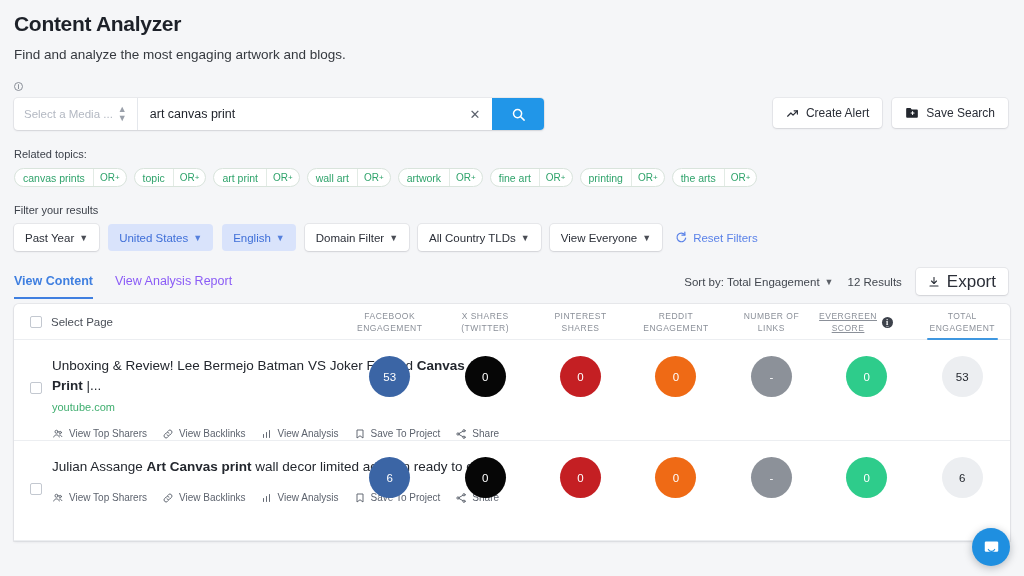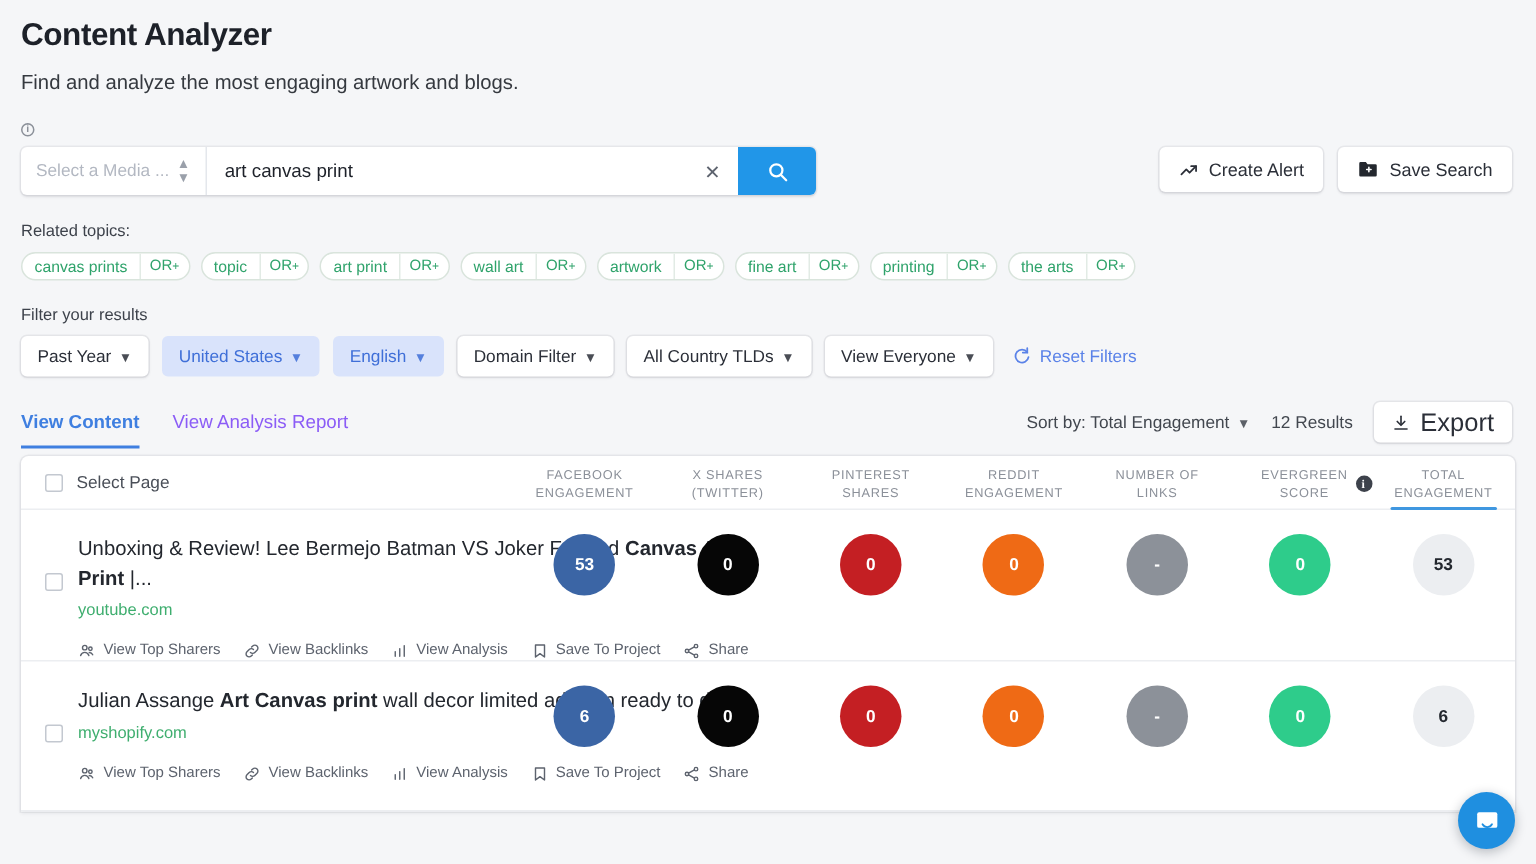--- a/index.html
+++ b/index.html
@@ -124,42 +124,42 @@
   }
   .select-page { font-size: 11.5px; color: #4a4f58; }
   .col-metric {
     flex: 1; text-align: center; font-size: 8.5px; letter-spacing: .5px;
     color: #8b9099; line-height: 1.35; padding-bottom: 5px; position: relative;
   }
   .col-metric.sorted { padding-bottom: 5px; }
   .sort-underline {
     position: absolute; left: 12px; right: 12px; bottom: -1px; height: 2.5px; background: #3f97e0; border-radius: 2px;
   }
-  .ever-wrap { display: flex; align-items: center; justify-content: flex-end; gap: 5px; }
+  .ever-wrap { display: flex; align-items: center; justify-content: flex-start; gap: 5px; text-decoration: underline; }
   .info-dot {
     width: 11px; height: 11px; border-radius: 50%; background: #3d424b; color: #fff;
     font-size: 8px; line-height: 11px; text-align: center; font-weight: bold; flex: 0 0 auto;
     font-family: "Liberation Serif", serif; cursor: pointer;
   }
 
   .trow { display: flex; align-items: flex-start; border-bottom: 1px solid #eceef1; min-height: 100px; }
   .cell-title { width: 328px; display: flex; gap: 10px; padding: 16px 12px 0 16px; }
   .cell-title .chk { margin-top: 26px; }
   .tinner { flex: 1; }
   .art-title { font-size: 13.5px; line-height: 1.45; color: #23272e; }
   .art-title b { font-weight: bold; }
   .domain { font-size: 11px; color: #3fae6f; margin-top: 6px; display: block; }
   .actions { display: flex; align-items: center; gap: 15px; margin-top: 15px; }
   .act { display: flex; align-items: flex-start; gap: 5px; font-size: 10px; color: #5d636e; cursor: pointer; white-space: nowrap; }
   .act svg { flex: 0 0 auto; }
 
   .cell-metric { flex: 1; display: flex; justify-content: center; padding-top: 16px; }
   .bub {
     width: 41px; height: 41px; border-radius: 50%; display: flex;
-    align-items: center; justify-content: center; font-size: 11.5px; font-weight: bold; color: #fff;
+    align-items: center; justify-content: center; font-size: 11.5px; font-weight: normal; color: #fff;
   }
   .bub.total { background: #eceef1; color: #23272e; }
 
   
   .chat {
     position: absolute; right: 14px; bottom: 10px; width: 38px; height: 38px;
     border-radius: 50%; background: #1f8fe0; display: flex; align-items: center; justify-content: center;
     box-shadow: 0 2px 8px rgba(16,24,40,.28); cursor: pointer;
   }
 </style>
@@ -411,21 +411,20 @@
           </div>
           <div class="cell-metric">
             <div class="bub total">53</div>
           </div>
         </div>
         <div class="trow">
           <div class="cell-title">
             <div class="chk"></div>
             <div class="tinner">
               <div class="art-title">Julian Assange <b>Art Canvas print</b> wall decor limited addition ready to d</div>
-              <a class="domain">myshopify.com</a>
               <div class="actions">
                 <div class="act">
                   <svg width="12" height="12" viewBox="0 0 24 24" fill="none" stroke="#5d636e" stroke-width="1.9" stroke-linecap="round">
                     <circle cx="9" cy="7.5" r="3"></circle>
                     <circle cx="16.5" cy="9" r="2.3"></circle>
                     <path d="M3.5 18c1-3 3-4.2 5.5-4.2S13.5 15 14.5 18"></path>
                     <path d="M15 14c2.2 0 3.8 1.1 4.6 3"></path>
                   </svg>
                   <span>View Top Sharers</span>
                 </div>

